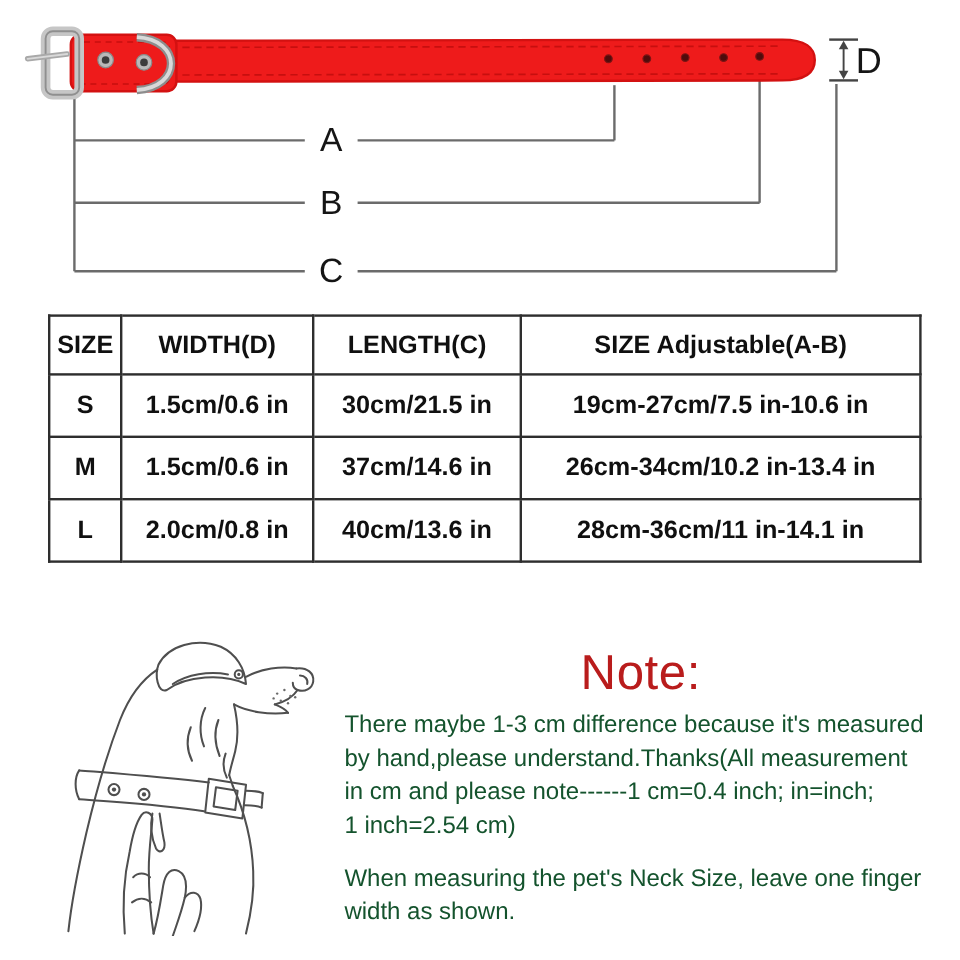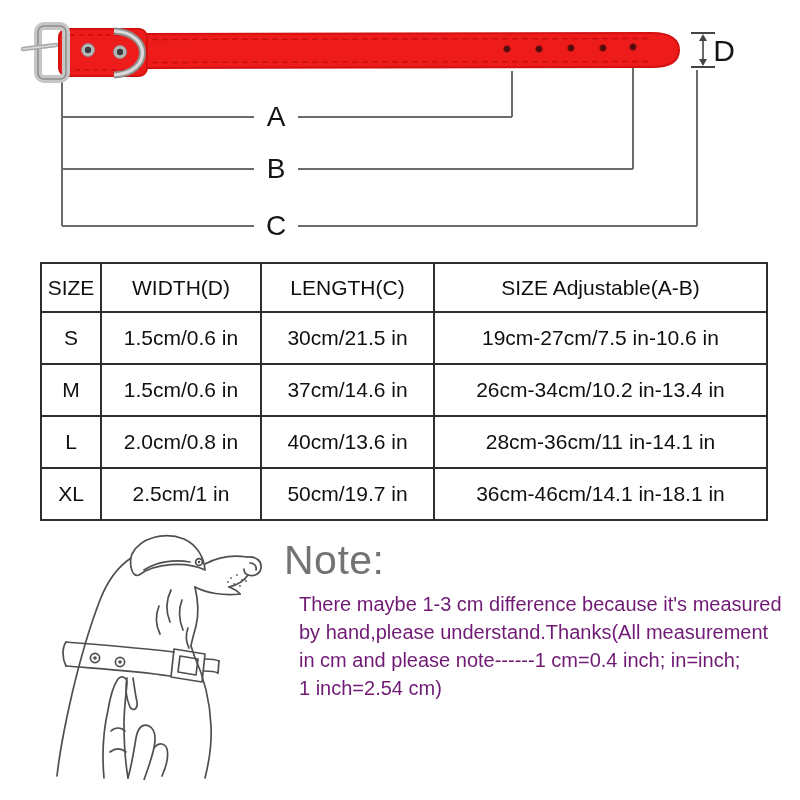--- a/index.html
+++ b/index.html
@@ -10,34 +10,34 @@
 
   .collar-svg{position:absolute;left:0;top:0;}
   .dog-svg{position:absolute;left:28px;top:528px;}
 
   table.size-table{
     position:absolute;left:40px;top:262px;width:726px;
     border-collapse:collapse;table-layout:fixed;
     text-align:center;font-size:21px;color:#101010;
   }
   .size-table th,.size-table td{
-    border:2px solid #2e2e2e;font-weight:400;padding:0;
+    border:2px solid #2e2e2e;font-weight:700;padding:0;
     white-space:nowrap;overflow:hidden;margin-left:32px;
   }
   .size-table thead tr{height:49px;}
   .size-table tbody tr{height:52px;}
 
   .note{position:absolute;left:284px;top:538px;width:500px;}
   .note-heading{
-    font-size:41px;line-height:44px;color:#737373;
-    margin:0 0 8px 0;letter-spacing:0.5px;
+    font-size:41px;line-height:44px;color:#b91c1c;
+    margin:0 0 8px 0;letter-spacing:0.5px;text-align:center;
   }
   .note p{
-    margin:0 0 16px 15px;font-size:20px;line-height:28px;
-    color:#701a75;white-space:pre-line;
+    margin:0 0 16px 3px;font-size:20px;line-height:28px;
+    color:#14532d;white-space:pre-line;
   }
 </style>
 </head>
 <body>
 
 <div class="canvas">
 
   <svg class="collar-svg" width="800" height="252" viewBox="0 0 800 252">
 
     <g stroke="#6b6b6b" stroke-width="2" fill="none">
@@ -131,26 +131,20 @@
         <td>M</td>
         <td>1.5cm/0.6 in</td>
         <td>37cm/14.6 in</td>
         <td>26cm-34cm/10.2 in-13.4 in</td>
       </tr>
       <tr>
         <td>L</td>
         <td>2.0cm/0.8 in</td>
         <td>40cm/13.6 in</td>
         <td>28cm-36cm/11 in-14.1 in</td>
-      </tr>
-      <tr>
-        <td>XL</td>
-        <td>2.5cm/1 in</td>
-        <td>50cm/19.7 in</td>
-        <td>36cm-46cm/14.1 in-18.1 in</td>
       </tr>
     </tbody>
   </table>
 
   <svg class="dog-svg" width="272" height="252" viewBox="0 0 272 252">
     <g stroke="#4f4f4f" stroke-width="1.7" fill="none" stroke-linecap="round" stroke-linejoin="round">
 
       <g>
         <path d="M104,26 C112,10 136,3 156,11 C169,17 176,29 177,42 C158,33 127,35 111,47 C103,50 101,34 104,26 Z"></path>
         <path d="M116,42 C128,34 146,31 162,34"></path>
@@ -208,15 +202,17 @@
       </g>
     </g>
   </svg>
 
   <div class="note">
     <div class="note-heading">Note:</div>
     <p>There maybe 1-3 cm difference because it's measured
 by hand,please understand.Thanks(All measurement
 in cm and please note------1 cm=0.4 inch; in=inch;
 1 inch=2.54 cm)</p>
+    <p>When measuring the pet's Neck Size, leave one finger
+width as shown.</p>
   </div>
 
 </div>
 
 </body></html>

